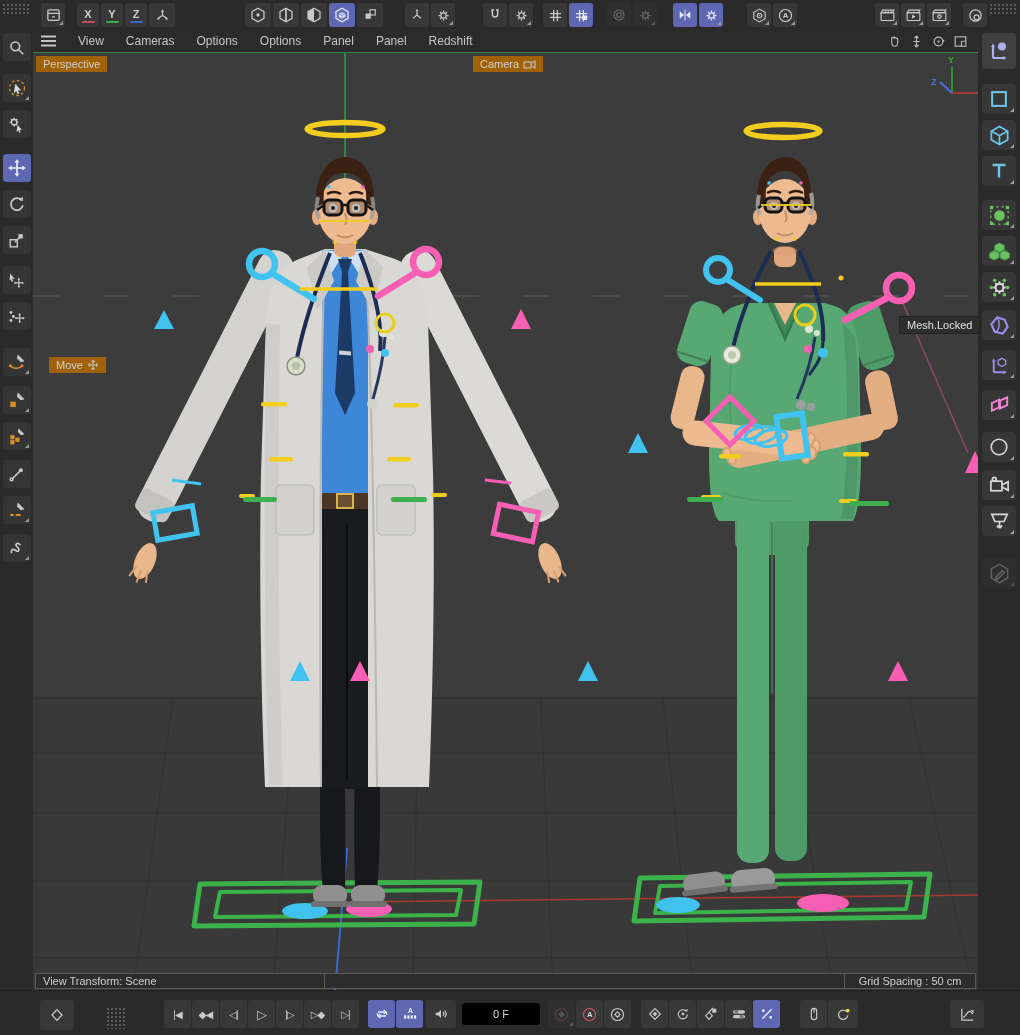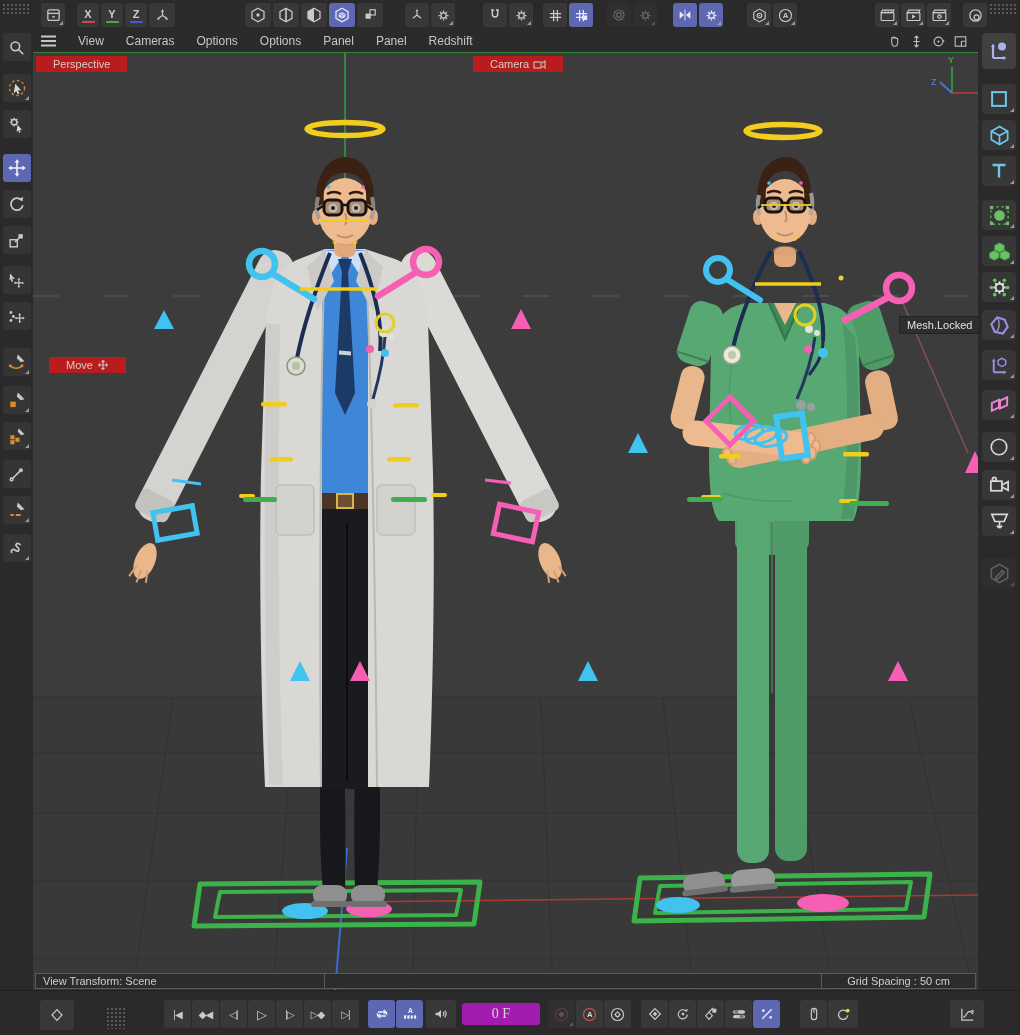--- a/index.html
+++ b/index.html
@@ -37,46 +37,46 @@
   .lbtn.on{background:#5e68b2;}
   .right-toolbar{position:absolute;left:978px;top:30px;width:42px;height:960px;background:#2a2a2a;
     display:flex;flex-direction:column;align-items:center;}
   .rbtn{width:34px;height:30px;background:#373737;border-radius:4px;border:0;padding:0;
     display:flex;align-items:center;justify-content:center;}
   .rbtn.dim{opacity:.35;}
   
   .viewport{position:absolute;left:33px;top:52px;width:945px;height:938px;background:#3c3c3c;
     border-top:1px solid #2f8435;box-sizing:border-box;}
   .scene{position:absolute;left:0;top:0;}
-  .vp-label{position:absolute;background:#b91c1c;color:#cfcfcf;font-size:11px;
-    padding:2px 17px;display:flex;align-items:center;gap:4px;white-space:nowrap;}
+  .vp-label{position:absolute;background:#a16207;color:#cfcfcf;font-size:11px;
+    padding:2px 7px;display:flex;align-items:center;gap:4px;white-space:nowrap;}
   .status-strip{position:absolute;left:2px;right:2px;bottom:1px;height:16px;display:flex;z-index:5;}
   .status-box{border:1px solid #5a5a5a;background:#2c2c2c;font-size:11px;color:#cfcfcf;
     line-height:14px;padding:0 7px;white-space:nowrap;box-sizing:border-box;}
   .status-box.mid{flex:1;margin-left:-1px;}
   .status-box.left{width:290px;}
-  .status-box.right{width:155px;margin-left:-1px;text-align:center;}
+  .status-box.right{width:132px;margin-left:-1px;text-align:center;}
   
   .tooltip{position:absolute;left:899px;top:316px;background:#2e2e2e;border:1px solid #232323;
     color:#e2e2e2;font-size:11px;padding:2px 7px;z-index:26;}
   .watermark{position:absolute;left:822px;top:862px;width:198px;height:50px;background:#ffffff;
     border-radius:8px 0 0 8px;display:flex;align-items:center;justify-content:center;z-index:30;}
   .wm-ace{font-size:25px;font-weight:800;color:#434343;letter-spacing:2px;}
   .wm-five{font-size:38px;font-weight:800;color:#f687c5;margin:0 1px 2px 2px;}
   .wm-studios{font-size:25px;font-weight:500;color:#86ccf1;letter-spacing:0px;}
   
   .bottom-bar{position:absolute;left:0;top:990px;width:1020px;height:45px;background:#2a2a2a;
     border-top:1px solid #1f1f1f;box-sizing:border-box;}
   .bbtn{position:absolute;top:9px;width:27px;height:28px;background:#383838;border-radius:3px;
     border:0;padding:0;display:flex;align-items:center;justify-content:center;
     color:#c9c9c9;font-size:10px;letter-spacing:-1px;}
   .bbtn.on{background:#5e68b2;color:#eceefc;}
   .bbtn.dim{opacity:.45;}
-  .frame-field{position:absolute;left:462px;top:12px;width:78px;height:22px;background:#a21caf;
-    border-radius:3px;color:#d6d6d6;font-size:14px;display:flex;align-items:center;justify-content:center;font-family:Liberation Serif, serif;}
+  .frame-field{position:absolute;left:462px;top:12px;width:78px;height:22px;background:#000000;
+    border-radius:3px;color:#d6d6d6;font-size:11px;display:flex;align-items:center;justify-content:center;}
 </style>
 </head>
 <body>
 
 <div class="app">
 
   <div class="top-toolbar">
     <div class="drag-dots"></div>
 
     <div class="tb-group" style="margin-left:10px">

